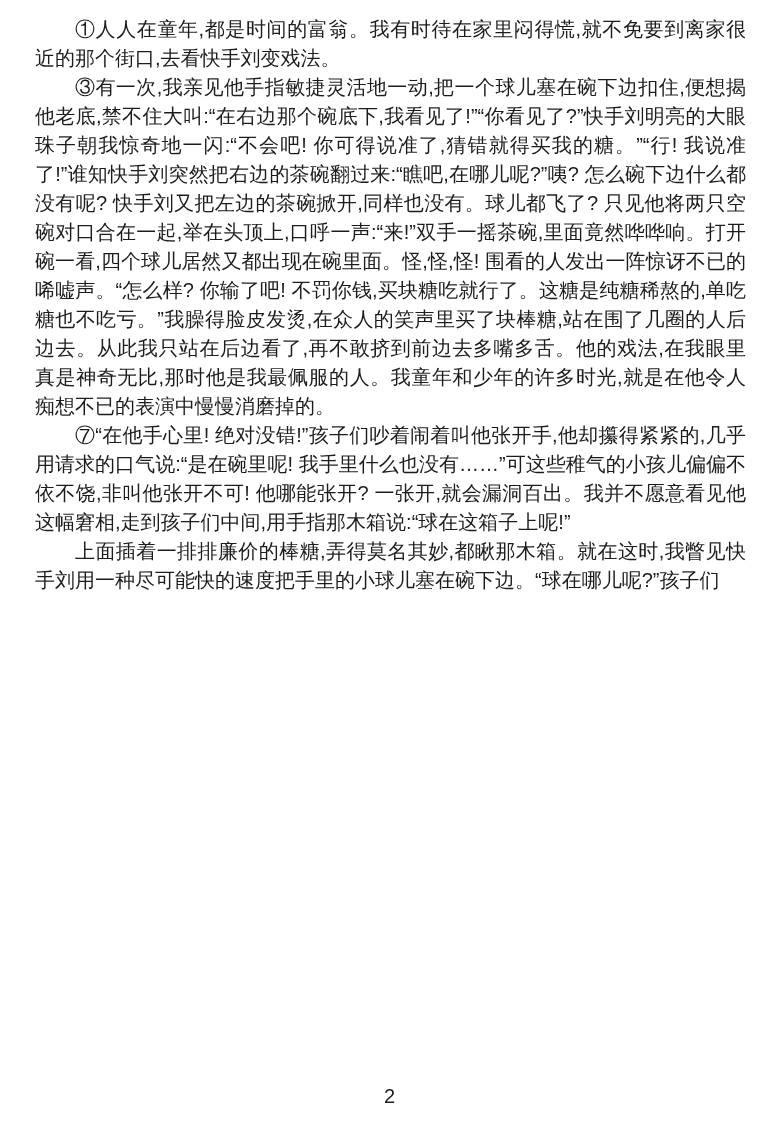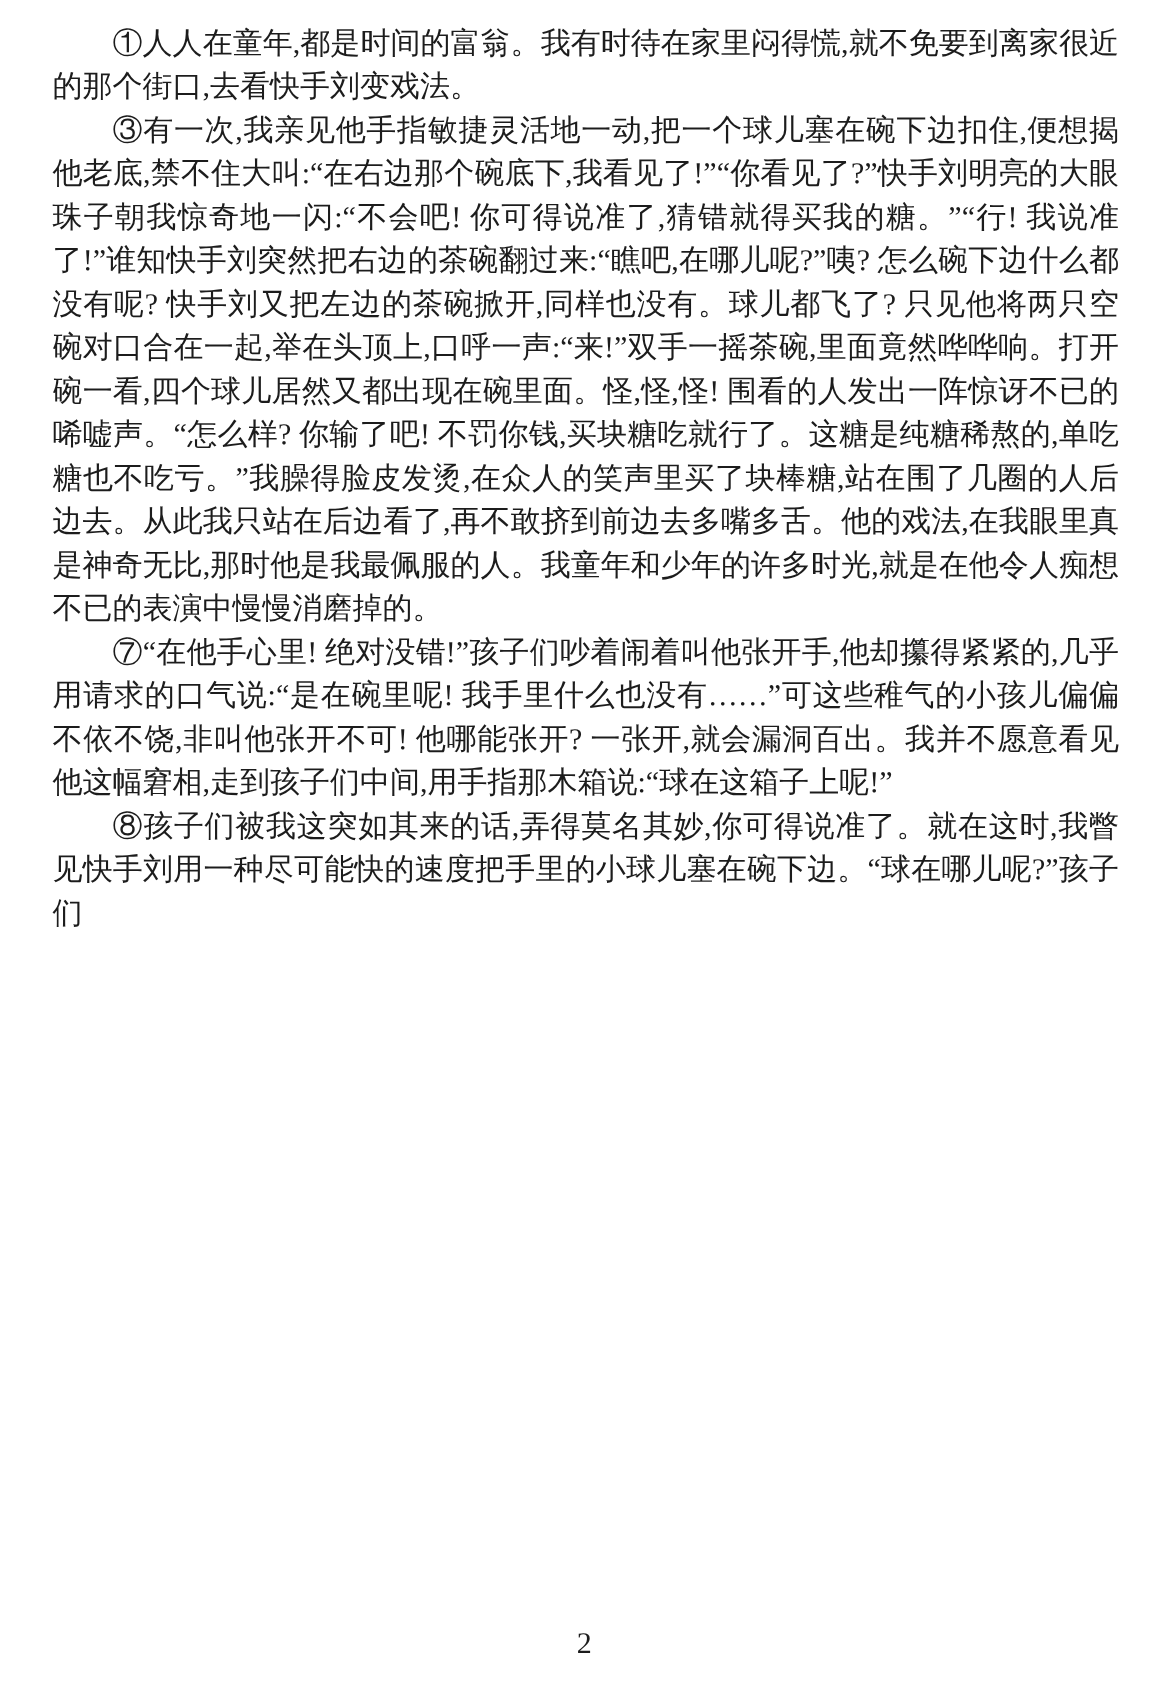--- a/index.html
+++ b/index.html
@@ -8,21 +8,21 @@
     background: #ffffff;
   }
   .page {
     position: relative;
     width: 779px;
     height: 1122px;
     margin: 0 auto;
     background: #ffffff;
     box-sizing: border-box;
     padding: 15px 33px 0 35px;
-    font-family: Liberation Serif, serif;
+    font-family: Liberation Sans, sans-serif;
     color: #1c1c1c;
     overflow: hidden;
   }
   .passage {
     width: 711px;
   }
   .para {
     margin: 0;
     padding: 0;
     text-indent: 2em;
@@ -44,16 +44,16 @@
   }
 </style>
 </head>
 <body>
 
 <div class="page">
   <div class="passage">
     <p class="para">①人人在童年,都是时间的富翁。我有时待在家里闷得慌,就不免要到离家很近的那个街口,去看快手刘变戏法。</p>
     <p class="para">③有一次,我亲见他手指敏捷灵活地一动,把一个球儿塞在碗下边扣住,便想揭他老底,禁不住大叫:“在右边那个碗底下,我看见了!”“你看见了?”快手刘明亮的大眼珠子朝我惊奇地一闪:“不会吧! 你可得说准了,猜错就得买我的糖。”“行! 我说准了!”谁知快手刘突然把右边的茶碗翻过来:“瞧吧,在哪儿呢?”咦? 怎么碗下边什么都没有呢? 快手刘又把左边的茶碗掀开,同样也没有。球儿都飞了? 只见他将两只空碗对口合在一起,举在头顶上,口呼一声:“来!”双手一摇茶碗,里面竟然哗哗响。打开碗一看,四个球儿居然又都出现在碗里面。怪,怪,怪! 围看的人发出一阵惊讶不已的唏嘘声。“怎么样? 你输了吧! 不罚你钱,买块糖吃就行了。这糖是纯糖稀熬的,单吃糖也不吃亏。”我臊得脸皮发烫,在众人的笑声里买了块棒糖,站在围了几圈的人后边去。从此我只站在后边看了,再不敢挤到前边去多嘴多舌。他的戏法,在我眼里真是神奇无比,那时他是我最佩服的人。我童年和少年的许多时光,就是在他令人痴想不已的表演中慢慢消磨掉的。</p>
     <p class="para">⑦“在他手心里! 绝对没错!”孩子们吵着闹着叫他张开手,他却攥得紧紧的,几乎用请求的口气说:“是在碗里呢! 我手里什么也没有……”可这些稚气的小孩儿偏偏不依不饶,非叫他张开不可! 他哪能张开? 一张开,就会漏洞百出。我并不愿意看见他这幅窘相,走到孩子们中间,用手指那木箱说:“球在这箱子上呢!”</p>
-    <p class="para">⑧孩子们被我这突如其来的话,弄得莫名其妙,你可得说准了。就在这时,我瞥见快手刘用一种尽可能快的速度把手里的小球儿塞在碗下边。“球在哪儿呢?”孩子们</p>
+    <p class="para">上面插着一排排廉价的棒糖,弄得莫名其妙,都瞅那木箱。就在这时,我瞥见快手刘用一种尽可能快的速度把手里的小球儿塞在碗下边。“球在哪儿呢?”孩子们</p>
   </div>
   <div class="page-number">2</div>
 </div>
 
 </body></html>

